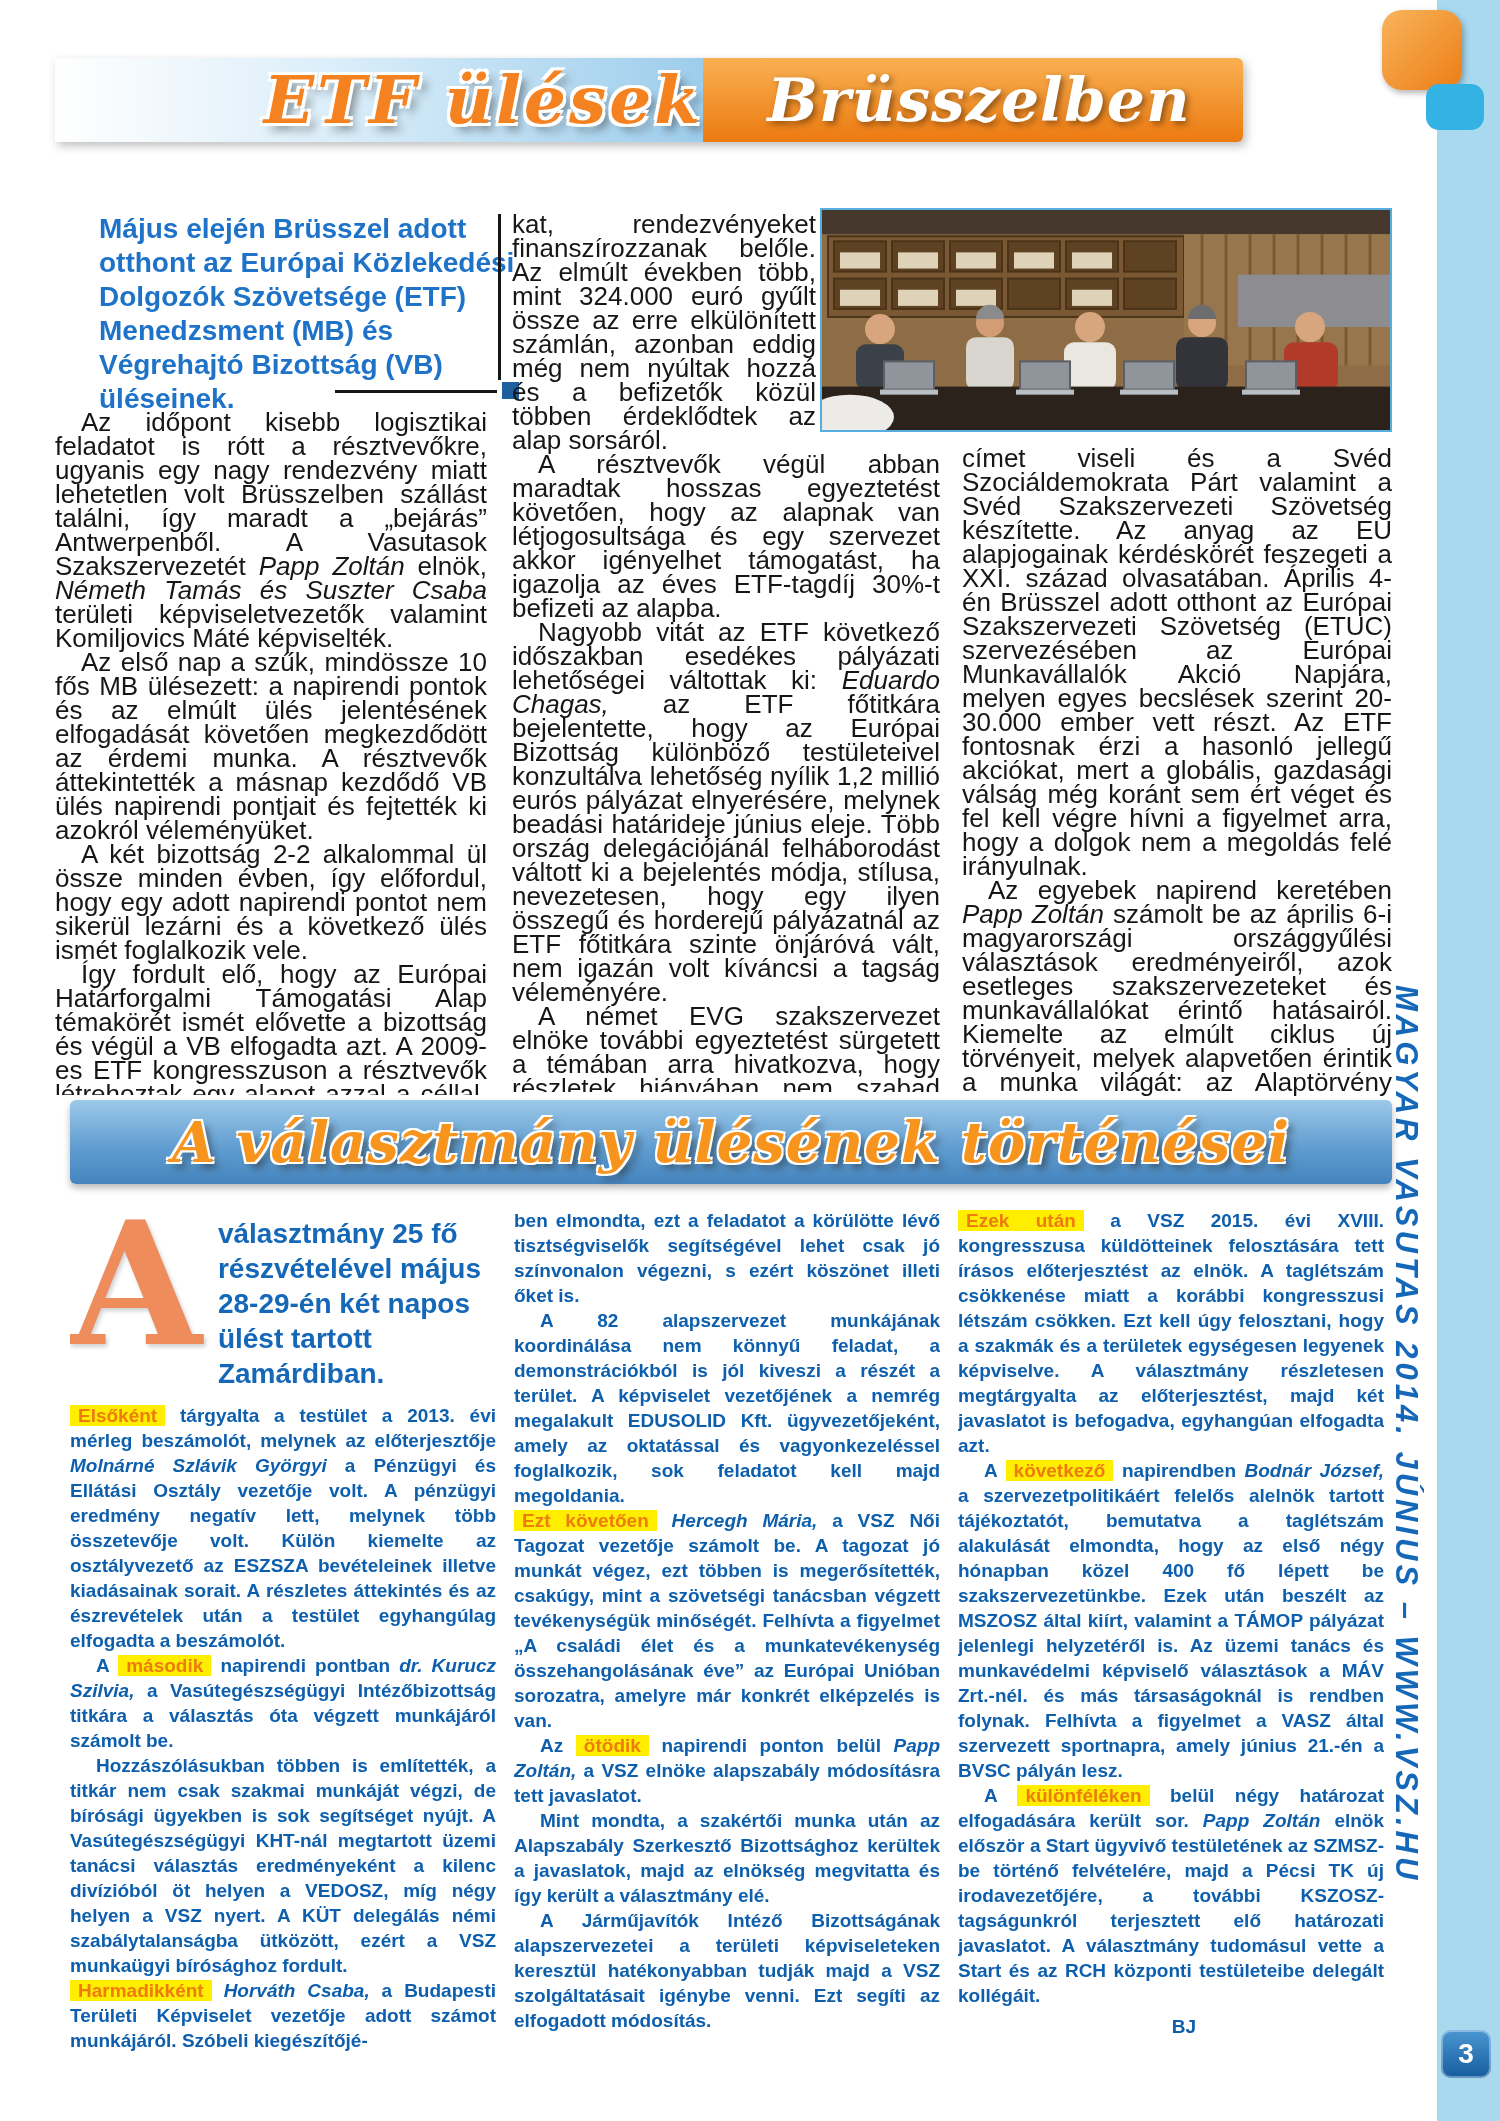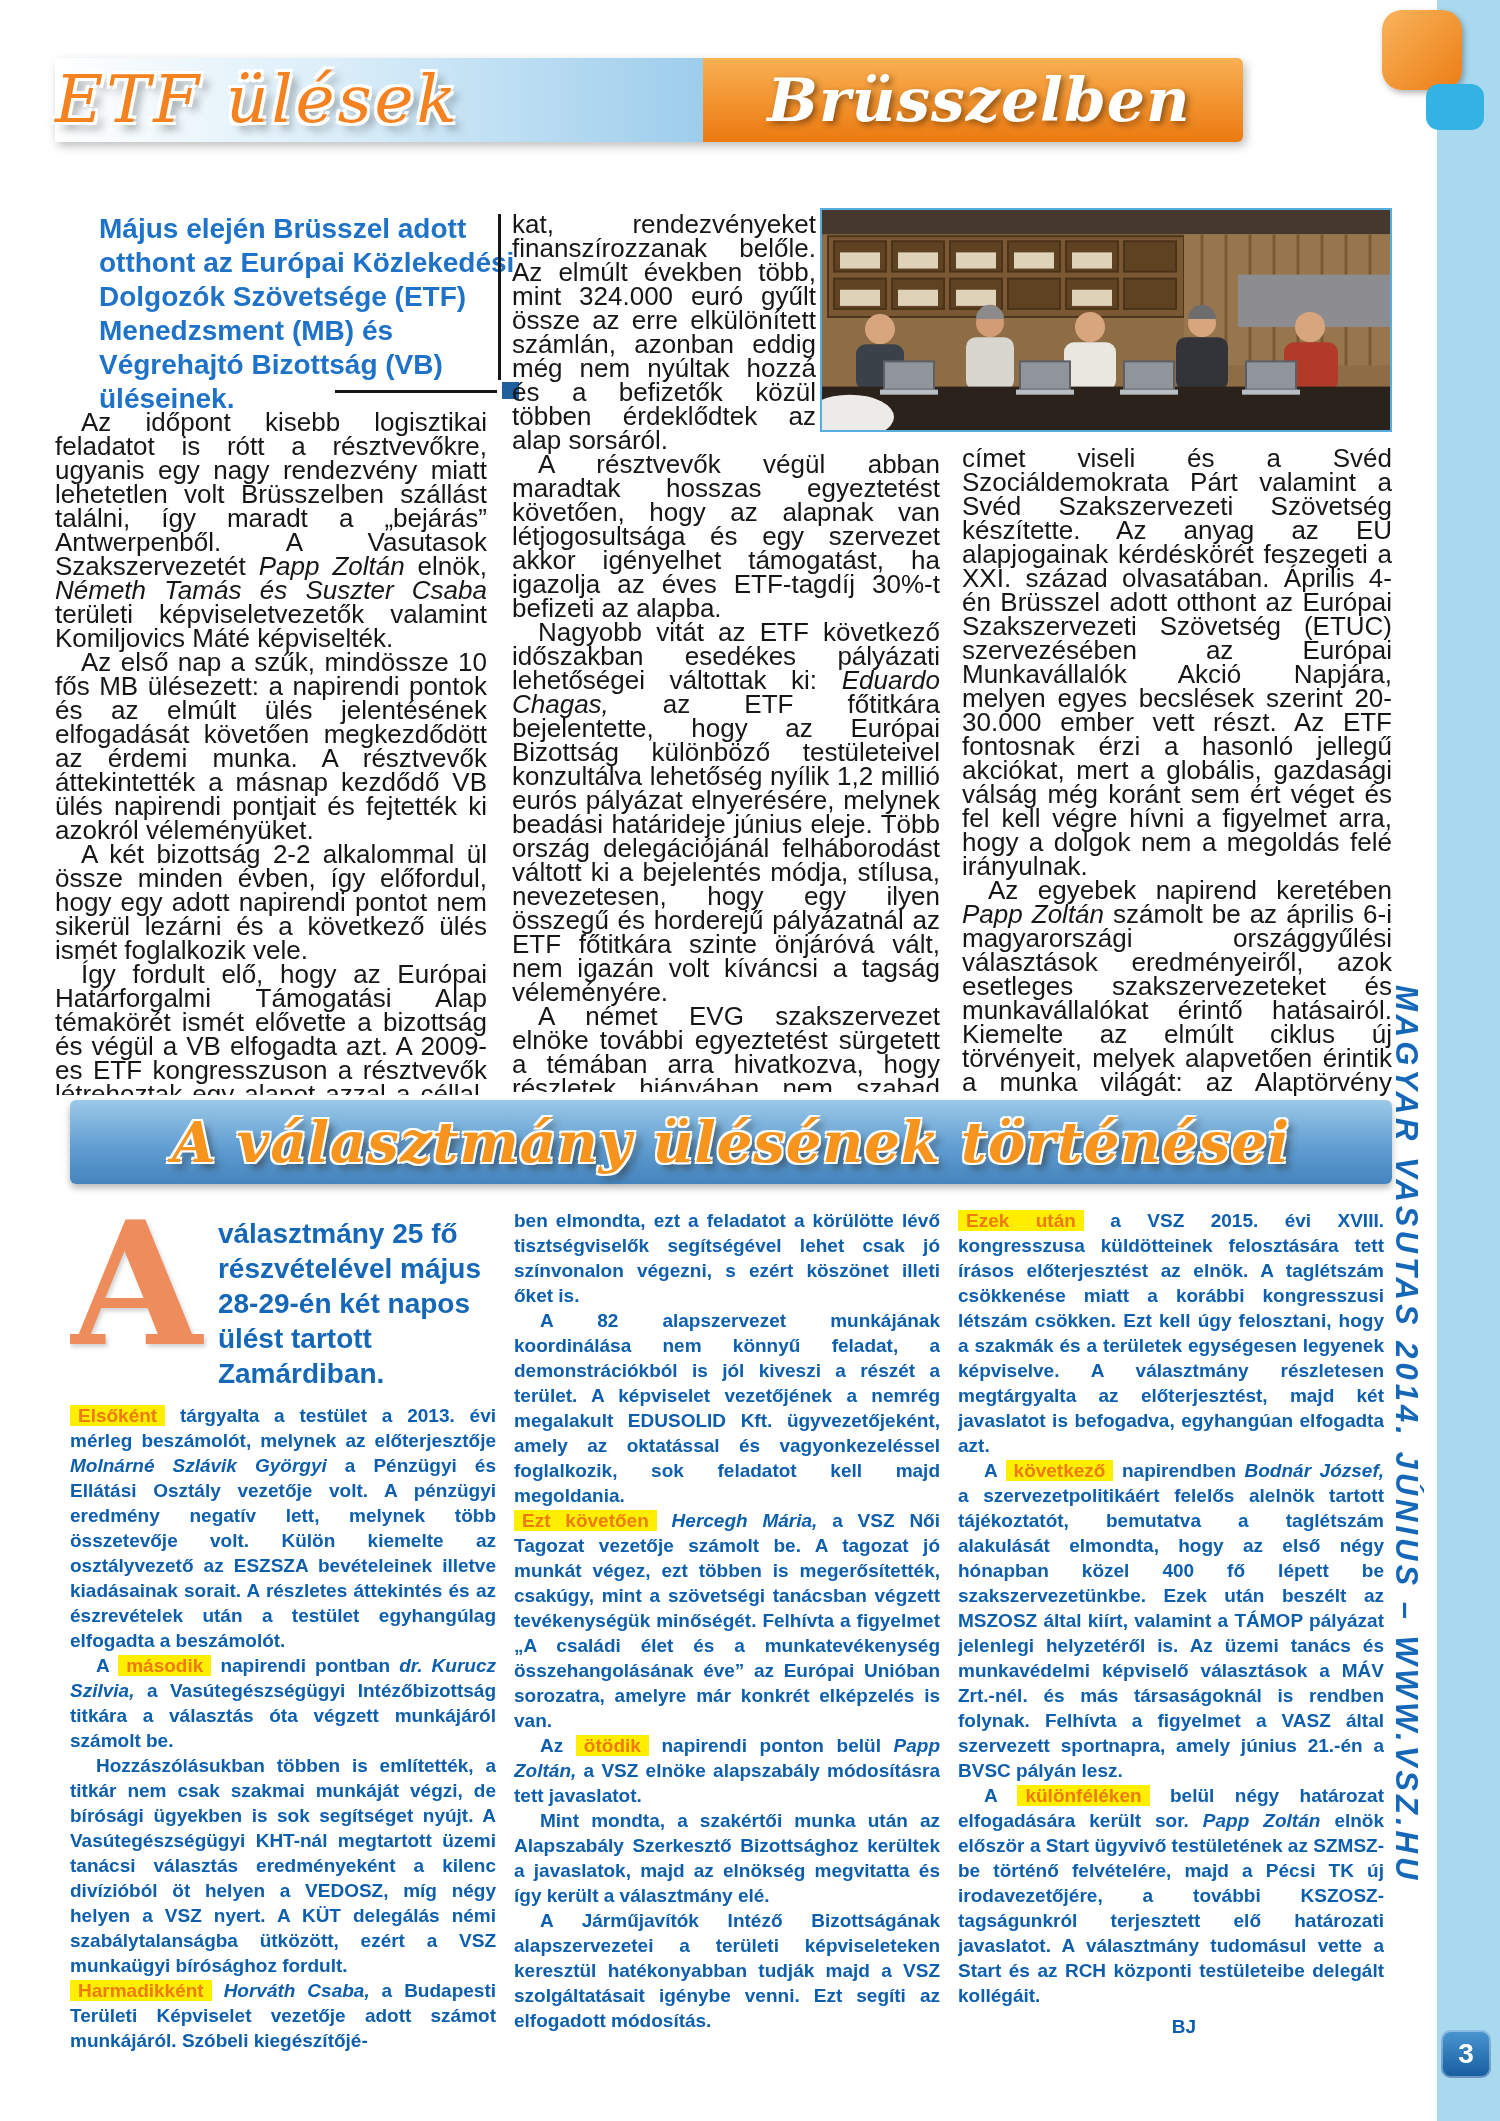--- a/index.html
+++ b/index.html
@@ -23,23 +23,23 @@
   .page-number {
     position:absolute; left:1441px; top:2030px; width:50px; height:48px; border-radius:10px;
     background:linear-gradient(180deg,#4b97d2,#155c9e);
     color:#fff; font-weight:bold; font-size:28px;
     display:flex; align-items:center; justify-content:center;
     box-shadow:inset 0 0 0 2px rgba(255,255,255,.35);
   }
   
   .head1 { position:absolute; left:55px; top:58px; display:flex; height:84px; filter:drop-shadow(3px 4px 5px rgba(0,0,0,.25)); }
   .head1-left {
-    width:648px; text-align:left;
+    width:648px; text-align:right;
     background:linear-gradient(90deg,#ffffff 0%,#d9edf9 45%,#9dcdec 100%);
-    color:#f58220; font-family:"DejaVu Serif", serif; font-style:italic; font-weight:normal;
+    color:#f58220; font-family:"DejaVu Serif", serif; font-style:italic; font-weight:bold;
     font-size:66px; line-height:84px; letter-spacing:3px;
     text-shadow:3px 3px 0 #fff,-3px -3px 0 #fff,3px -3px 0 #fff,-3px 3px 0 #fff,7px 7px 8px rgba(40,40,40,.45);
   }
   .head1-right {
     width:540px; text-align:center;
     background:linear-gradient(180deg,#f9b052,#ec7a10);
     color:#fff; font-family:"DejaVu Serif", serif; font-style:italic; font-weight:bold;
     font-size:60px; line-height:84px; letter-spacing:1px;
     text-shadow:3px 3px 6px rgba(70,35,0,.55);
     border-radius:0 6px 6px 0;

